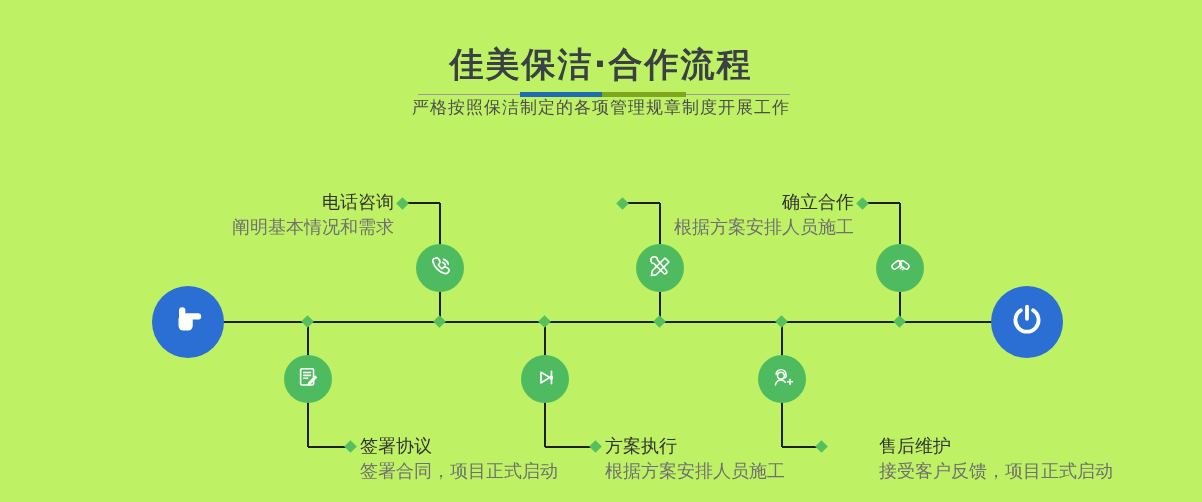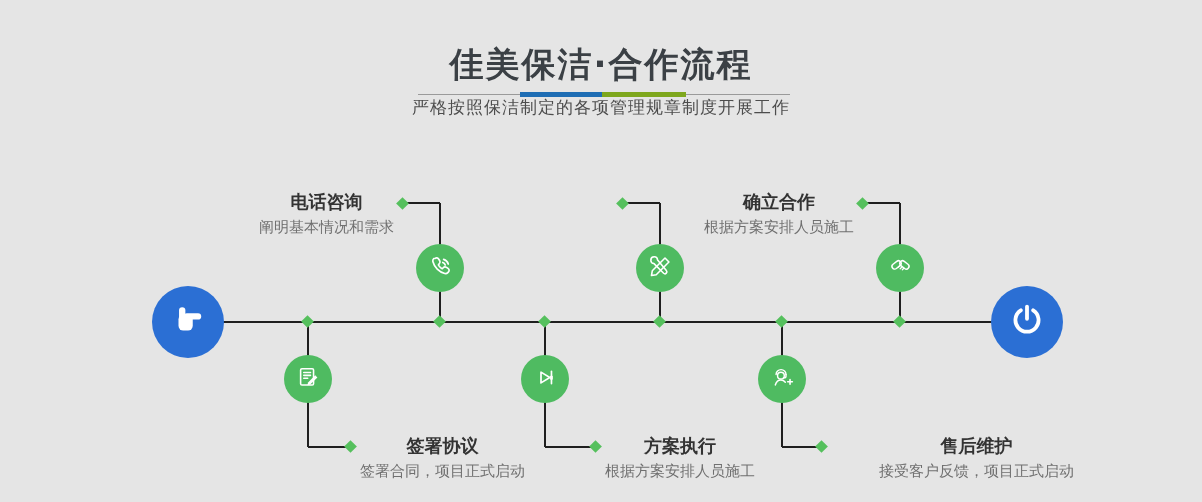--- a/index.html
+++ b/index.html
@@ -9,21 +9,21 @@
     --divider-blue:#1e6db4;
     --divider-green:#7ea71d;
     --line-dark:#1f1f1f;
     --title-dark:#3b4045;
     --subtitle-gray:#4d4d4d;
     --step-title:#333333;
     --step-desc:#707070;
   }
   *{margin:0;padding:0;box-sizing:border-box;}
   body{background:#ffffff;font-family:"DejaVu Sans","Liberation Sans",sans-serif;}
-  .canvas{position:relative;width:1202px;height:502px;background:#e5e5e5;overflow:hidden;}
+  .canvas{position:relative;width:1202px;height:502px;background:#bef264;overflow:hidden;}
 
   
   .page-title{position:absolute;top:42px;left:0;width:100%;text-align:center;
     font-size:34px;font-weight:700;color:var(--title-dark);letter-spacing:2px;}
   .divider{position:absolute;top:92px;left:418px;width:372px;height:6px;}
   .divider .base{position:absolute;top:2px;left:0;width:100%;height:1px;background:#9a9a9a;}
   .divider .seg-blue{position:absolute;top:0;left:102px;width:82px;height:5px;background:var(--divider-blue);}
   .divider .seg-green{position:absolute;top:0;left:184px;width:84px;height:5px;background:var(--divider-green);}
   .page-subtitle{position:absolute;top:96px;left:0;width:100%;text-align:center;
     font-size:17px;color:var(--subtitle-gray);letter-spacing:1px;}
@@ -34,22 +34,22 @@
   .diamond{position:absolute;width:9px;height:9px;background:var(--diamond-green);transform:rotate(45deg);}
 
   
   .gcircle{position:absolute;width:48px;height:48px;border-radius:50%;background:var(--accent-green);
     display:flex;align-items:center;justify-content:center;z-index:3;}
   .bcircle{position:absolute;width:72px;height:72px;border-radius:50%;background:var(--accent-blue);
     display:flex;align-items:center;justify-content:center;z-index:3;}
 
   
   .step{position:absolute;white-space:nowrap;z-index:4;}
-  .step .t{font-size:18px;font-weight:700;color:var(--step-title);line-height:24px;text-align:center;}
-  .step .d{font-size:15px;color:var(--step-desc);line-height:22px;margin-top:2px;}
+  .step .t{font-size:18px;font-weight:400;color:var(--step-title);line-height:24px;}
+  .step .d{font-size:18px;color:var(--step-desc);line-height:22px;margin-top:2px;}
   .step.top{text-align:right;}
   .step.bottom{text-align:left;}
 </style>
 </head>
 <body>
 
 <div class="canvas">
 
   <div class="page-title">佳美保洁·合作流程</div>
   <div class="divider">

